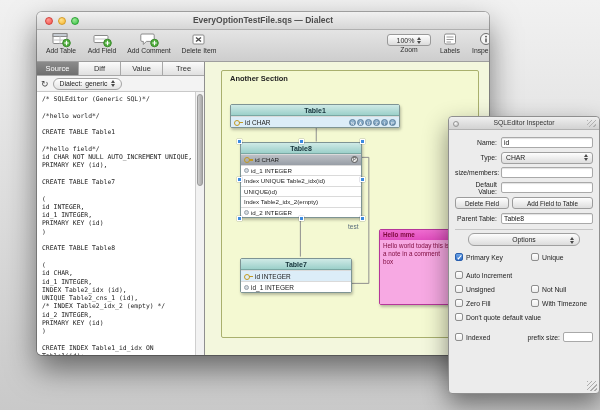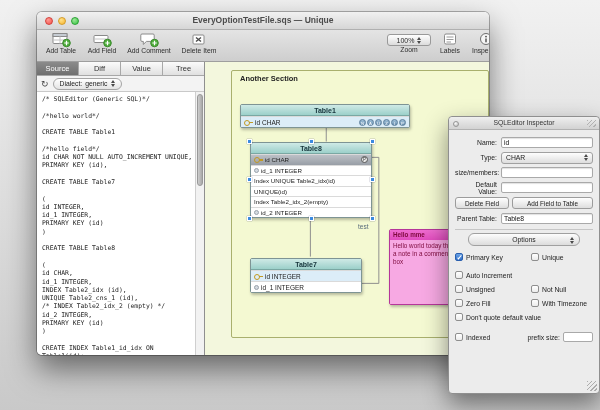--- a/index.html
+++ b/index.html
@@ -43,21 +43,21 @@
   .dialect-dd { display:flex; align-items:center; gap:3px; border:1px solid #a5a5a5; border-radius:7px;
                 background:linear-gradient(#ffffff,#e4e4e4); font-size:6.8px; height:12px; padding:0 6px; color:#222; }
   .source { flex:1; font-family:"DejaVu Sans Mono",monospace; font-size:6.4px; line-height:8.3px;
             padding:3px 11px 3px 5px; white-space:pre-wrap; color:#1c1c1c; overflow:hidden; }
   .vscroll { position:absolute; right:0; top:30px; bottom:0; width:9px; background:#f2f2f2; border-left:1px solid #cfcfcf; }
   .vthumb { position:absolute; left:1px; right:1px; top:2px; height:92px;
             background:linear-gradient(90deg,#cdcdcd,#a9a9a9); border:1px solid #999; border-radius:4px; }
 
   
   .canvas { position:relative; flex:1; background:#f3f7dd; overflow:hidden; }
-  .section { position:absolute; left:26px; top:8px; width:258px; height:268px; background:#f4f9d2;
+  .section { position:absolute; left:16px; top:8px; width:258px; height:268px; background:#f4f9d2;
              border:1px solid #a9b06d; border-radius:2px; }
   .section-title { position:absolute; left:8px; top:3px; font-size:7.5px; font-weight:bold; color:#222; }
   .connectors { position:absolute; left:0; top:0; width:100%; height:100%; }
   .conn-label { position:absolute; font-size:6.5px; color:#566a7a; }
 
   .etable { position:absolute; background:#fff; border:1px solid #7e9494; border-radius:2px;
             box-shadow:1px 2px 3px rgba(0,0,0,.25); font-size:6.5px; color:#222; }
   .ehead { height:11px; line-height:11px; text-align:center; font-weight:bold; font-size:7px;
            background:linear-gradient(#cfeae6,#9cd0ca); border-bottom:1px solid #7aa8a3; color:#15333a; }
   .erow { height:11px; display:flex; align-items:center; gap:2px; padding:0 3px;
@@ -125,21 +125,21 @@
 </head>
 <body>
 
 <div class="win">
   <div class="titlebar">
     <div class="lights">
       <span class="light red"></span>
       <span class="light yellow"></span>
       <span class="light green"></span>
     </div>
-    <span class="win-title">EveryOptionTestFile.sqs — Unique</span>
+    <span class="win-title">EveryOptionTestFile.sqs — Dialect</span>
   </div>
 
   <div class="toolbar">
     <div class="tbtn" style="left:4px;width:40px">
       <svg width="22" height="17" viewBox="0 0 22 17">
         <rect x="3" y="2.5" width="14" height="10" rx="1" fill="#fff" stroke="#8a8a8a"></rect>
         <rect x="3" y="2.5" width="14" height="3" fill="#c6ccd3" stroke="#8a8a8a"></rect>
         <line x1="3" y1="9" x2="17" y2="9" stroke="#c4c4c4"></line>
         <line x1="10" y1="5.5" x2="10" y2="12.5" stroke="#c4c4c4"></line>
         <circle cx="16.5" cy="12" r="3.8" fill="#4fae3c" stroke="#3c8a2e"></circle>

